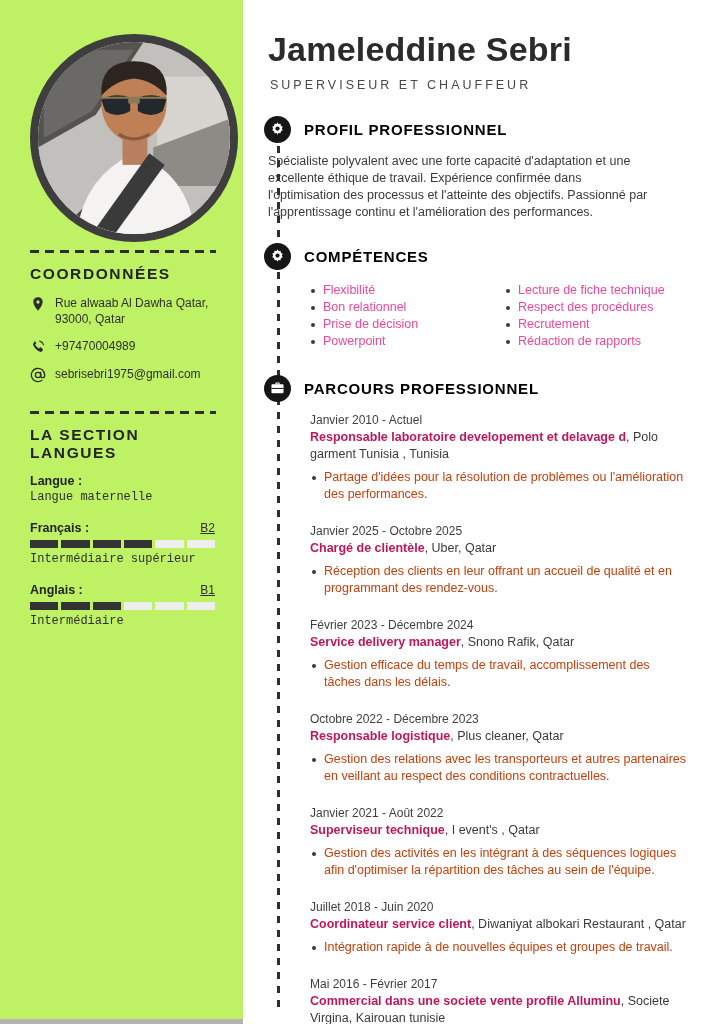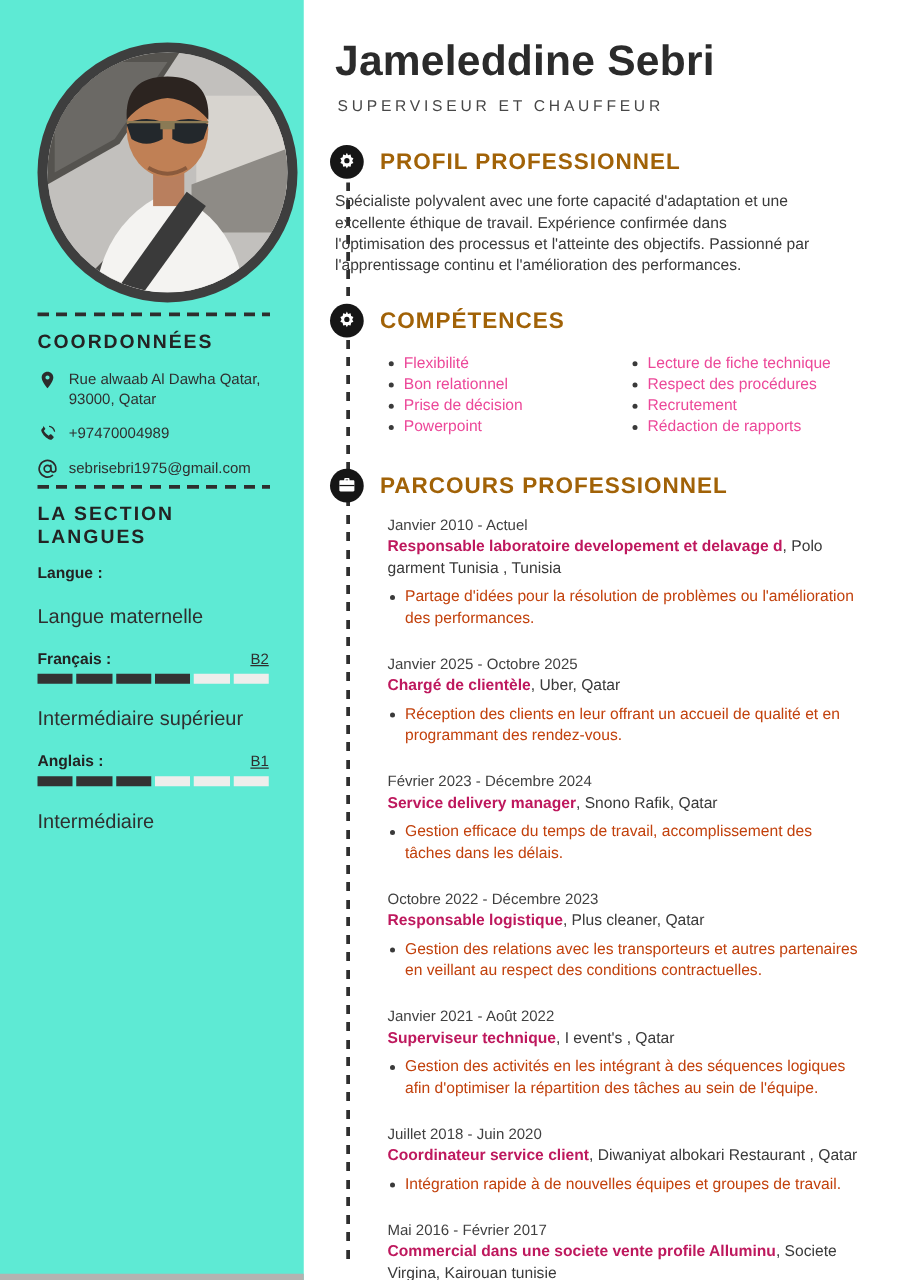--- a/index.html
+++ b/index.html
@@ -5,21 +5,21 @@
   html,body{margin:0;padding:0;}
   body{
     width:724px;height:1024px;position:relative;overflow:hidden;
     background:#ffffff;color:#3d3d3d;
     font-family:"Liberation Sans", sans-serif;
     -webkit-font-smoothing:antialiased;
   }
   
   .sidebar{
     position:absolute;left:0;top:0;width:243px;height:1019px;
-    background:#5eead4;border-bottom:5px solid #b3b3b1;
+    background:#bef264;border-bottom:5px solid #b3b3b1;
   }
   .photo-wrap{
     position:absolute;left:30px;top:34px;width:192px;height:192px;
     border-radius:50%;border:8px solid #3e3e3e;overflow:hidden;background:#b9b9b7;
   }
   .photo-wrap svg{display:block;width:100%;height:100%;}
   .dash-h{
     height:3px;background:repeating-linear-gradient(90deg,#2e2e2e 0 9px,transparent 9px 15px);
   }
   .side-sec{position:absolute;left:30px;width:185px;}
@@ -31,37 +31,37 @@
   .contact-icon{width:16px;height:16px;flex:0 0 16px;margin-right:9px;margin-top:1px;color:#2c2c2c;}
   .contact-icon svg{display:block;width:16px;height:16px;}
   .contact-text{font-size:12px;line-height:16px;color:#2f2f2f;}
   .lang{margin-bottom:17px;}
   .lang-head{display:flex;justify-content:space-between;align-items:baseline;}
   .lang-name{font-size:12.5px;font-weight:bold;color:#232323;}
   .lang-badge{font-size:12px;color:#2f2f2f;text-decoration:underline;}
   .bar{display:flex;gap:3px;margin:5px 0 4px 0;}
   .seg{height:8px;flex:1 1 auto;background:#eeeeec;}
   .seg.fill{background:#333333;}
-  .lang-level{font-size:16px;color:#2f2f2f;margin-top:20px;}
+  .lang-level{font-size:12px;color:#2f2f2f;margin-top:2px;font-family:Liberation Mono, monospace;}
   
   .main{position:absolute;left:268px;top:0;width:432px;}
   .name{margin:30px 0 0 0;font-size:34px;line-height:38px;font-weight:bold;color:#2b2b2b;letter-spacing:0.2px;}
   .subtitle{margin:10px 0 0 2px;font-size:12.5px;letter-spacing:3px;color:#474747;}
   .vline{
     position:absolute;left:277px;top:146px;width:3px;height:864px;
     background:repeating-linear-gradient(180deg,#2e2e2e 0 7px,transparent 7px 14px);
   }
   .section{position:relative;z-index:2;}
   .sec-head{display:flex;align-items:center;margin:0 0 10px -4px;}
   .sec-icon{
     width:27px;height:27px;border-radius:50%;background:#161616;flex:0 0 27px;
     display:flex;align-items:center;justify-content:center;margin-right:13px;
   }
   .sec-icon svg{display:block;width:17px;height:17px;}
-  .sec-title{font-size:18px;font-weight:bold;letter-spacing:0.8px;color:#a16207;}
+  .sec-title{font-size:15px;font-weight:bold;letter-spacing:0.8px;color:#000000;}
   .sec-body{margin-left:42px;}
   .profile-head{margin-top:24px;}
   .profile-text{font-size:12.5px;line-height:17px;color:#3a3a3a;width:386px;margin:3px 0 0 0;}
   .skills-head{margin-top:22px;}
   .skills-cols{display:flex;}
   .skills-col{list-style:none;margin:2px 0 0 0;padding:0;width:198px;}
   .skills-col li{
     font-size:12.5px;line-height:17px;color:#ec4899;position:relative;padding-left:13px;
   }
   .skills-col li::before{
@@ -138,21 +138,21 @@
               <path d="M16 8v5a3 3 0 0 0 6 0v-1a10 10 0 1 0-4 8" stroke-linecap="round"></path>
             </svg>
           </span>
           <div class="contact-text">
             <div>sebrisebri1975@gmail.com</div>
           </div>
         </div>
       </div>
   </section>
 
-  <section class="side-sec" style="top:388px;">
+  <section class="side-sec" style="top:411px;">
     <div class="dash-h"></div>
     <h2 class="side-heading">LA SECTION LANGUES</h2>
     <div>
         <div class="lang">
           <div class="lang-head">
             <span class="lang-name">Langue :</span>
           </div>
           <div class="lang-level">Langue maternelle</div>
         </div>
         <div class="lang">

